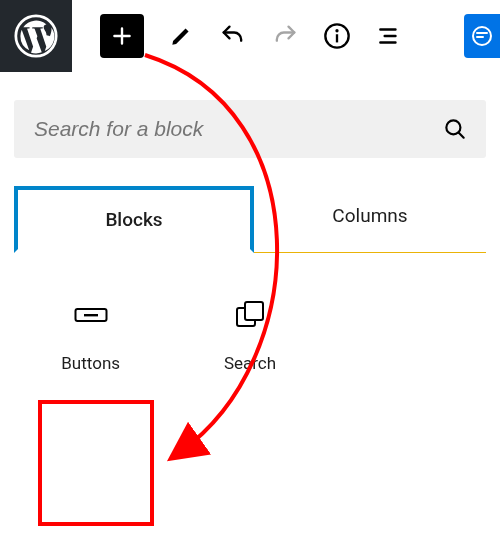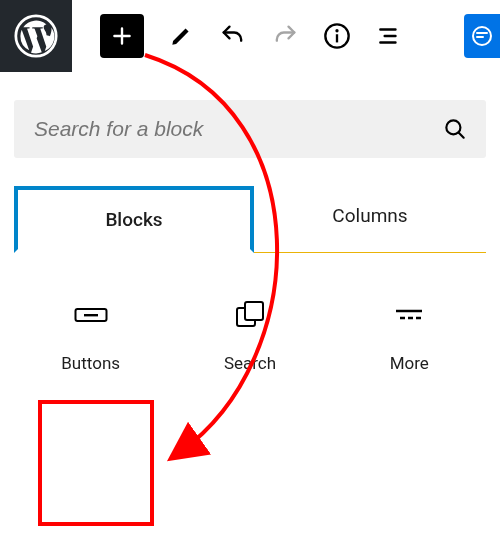--- a/index.html
+++ b/index.html
@@ -114,31 +114,20 @@
     <div class="block-item">
       <div class="block-icon">
         <svg width="30" height="30" viewBox="0 0 30 30">
               <rect x="2" y="8" width="18" height="18" rx="2" fill="none" stroke="#000" stroke-width="2"></rect>
               <rect x="10" y="2" width="18" height="18" rx="2" fill="#fff" stroke="#000" stroke-width="2"></rect>
             </svg>
       </div>
       <div class="block-label">Search</div>
     </div>
 
-    <div class="block-item">
-      <div class="block-icon">
-        <svg width="30" height="20" viewBox="0 0 30 20">
-              <line x1="2" y1="6" x2="28" y2="6" stroke="#000" stroke-width="2.5"></line>
-              <line x1="6" y1="13" x2="11" y2="13" stroke="#000" stroke-width="2.5"></line>
-              <line x1="14" y1="13" x2="19" y2="13" stroke="#000" stroke-width="2.5"></line>
-              <line x1="22" y1="13" x2="27" y2="13" stroke="#000" stroke-width="2.5"></line>
-            </svg>
-      </div>
-      <div class="block-label">More</div>
-    </div>
 
 
   </div>
 </div>
 
 <div class="highlight" style="left:38px;top:400px;width:108px;height:118px;"></div>
 
 <svg class="arrow-svg" width="500" height="534">
   <defs>
     <marker id="arrhead" markerWidth="10" markerHeight="10" refX="6" refY="5" orient="auto">

